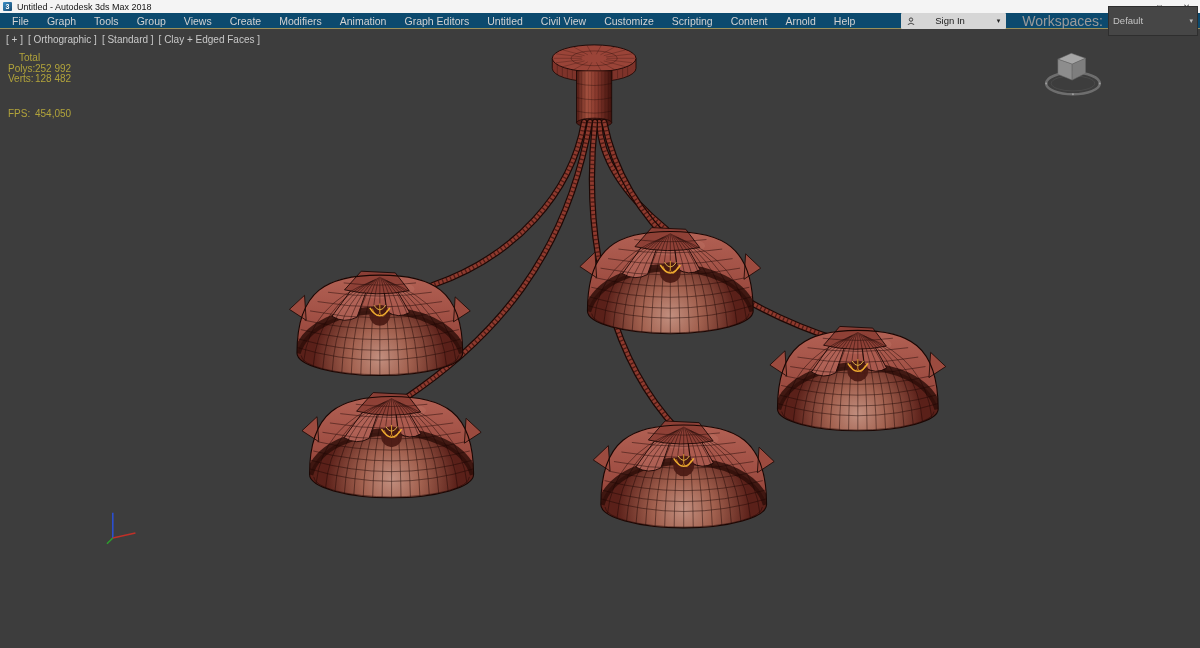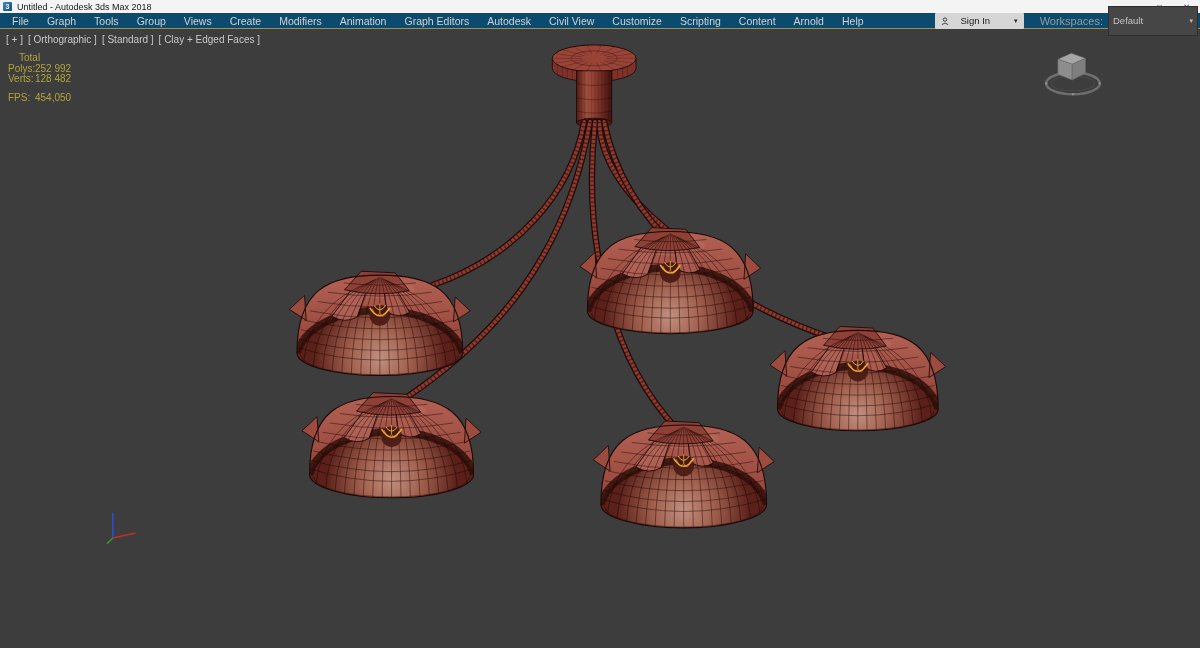--- a/index.html
+++ b/index.html
@@ -12,38 +12,38 @@
     background:linear-gradient(135deg,#3b8ec6,#14486e);color:#fff;font-size:7px;font-weight:bold;
     display:inline-flex;align-items:center;justify-content:center;line-height:9px;}
   .wincontrols{margin-left:auto;display:flex;height:100%;}
   .winbtn{width:27px;display:flex;align-items:center;justify-content:center;font-size:8.5px;color:#3a3a3a;}
   
   .menubar{position:absolute;top:13px;left:0;right:0;height:15px;background:#0c4a6e;
     display:flex;align-items:center;font-size:10.5px;color:#d2d2d2;z-index:6;padding-left:3px;}
   .menu-item{padding:0 9px;height:100%;display:flex;align-items:center;white-space:nowrap;}
   .mright{margin-left:auto;display:flex;align-items:center;}
   .signin{background:#d6d6d6;color:#1a1a1a;height:12px;display:flex;align-items:center;
-    padding:2px 6px;border-radius:1px;font-size:9.5px;gap:12px;}
+    padding:2px 6px;border-radius:1px;font-size:9.5px;gap:20px;}
   .signin .caret{font-size:7px;margin-left:12px;color:#222;}
-  .wslabel{color:#9a9a9a;font-size:11px;margin:0 5px 0 16px;}
+  .wslabel{color:#9a9a9a;font-size:14px;margin:0 5px 0 16px;}
   .wsfield{width:80px;height:12px;background:#464646;border:1px solid #2e2e2e;color:#c4c4c4;
     font-size:9.5px;display:flex;align-items:center;justify-content:space-between;
     padding:8px 4px;margin-right:2px;}
   .wsfield .caret{font-size:7px;color:#bbb;}
   
   .viewport{position:absolute;top:28px;left:0;right:0;bottom:0;background:#3d3d3d;
     border-top:1px solid #99905a;}
   #scene-svg{position:absolute;left:0;top:0;width:100%;height:100%;display:block;}
   .vplabel{position:absolute;top:5px;left:6px;display:flex;gap:5px;font-size:10px;color:#c9c9c9;z-index:3;}
   .vplabel span{white-space:pre;}
   .stats{position:absolute;top:24px;left:8px;font-size:10px;color:#b1a33b;line-height:10.5px;z-index:3;}
   .stat-header{margin-left:11px;}
   .stat-row{display:flex;}
   .sl{width:27px;}
-  .fps{margin-top:8px;}
+  .fps{margin-top:24px;}
 </style>
 </head>
 <body>
 
 <div class="app">
 
   <div class="titlebar">
     <span class="appicon">3</span>
     <span class="title">Untitled - Autodesk 3ds Max 2018</span>
     <div class="wincontrols">
@@ -56,21 +56,21 @@
   <div class="menubar">
     <span class="menu-item">File</span>
     <span class="menu-item">Graph</span>
     <span class="menu-item">Tools</span>
     <span class="menu-item">Group</span>
     <span class="menu-item">Views</span>
     <span class="menu-item">Create</span>
     <span class="menu-item">Modifiers</span>
     <span class="menu-item">Animation</span>
     <span class="menu-item">Graph Editors</span>
-    <span class="menu-item">Autodesk</span>
+    <span class="menu-item">Untitled</span>
     <span class="menu-item">Civil View</span>
     <span class="menu-item">Customize</span>
     <span class="menu-item">Scripting</span>
     <span class="menu-item">Content</span>
     <span class="menu-item">Arnold</span>
     <span class="menu-item">Help</span>
 
     <div class="mright">
       <div class="signin">
         <svg width="8" height="8" viewBox="0 0 8 8">

